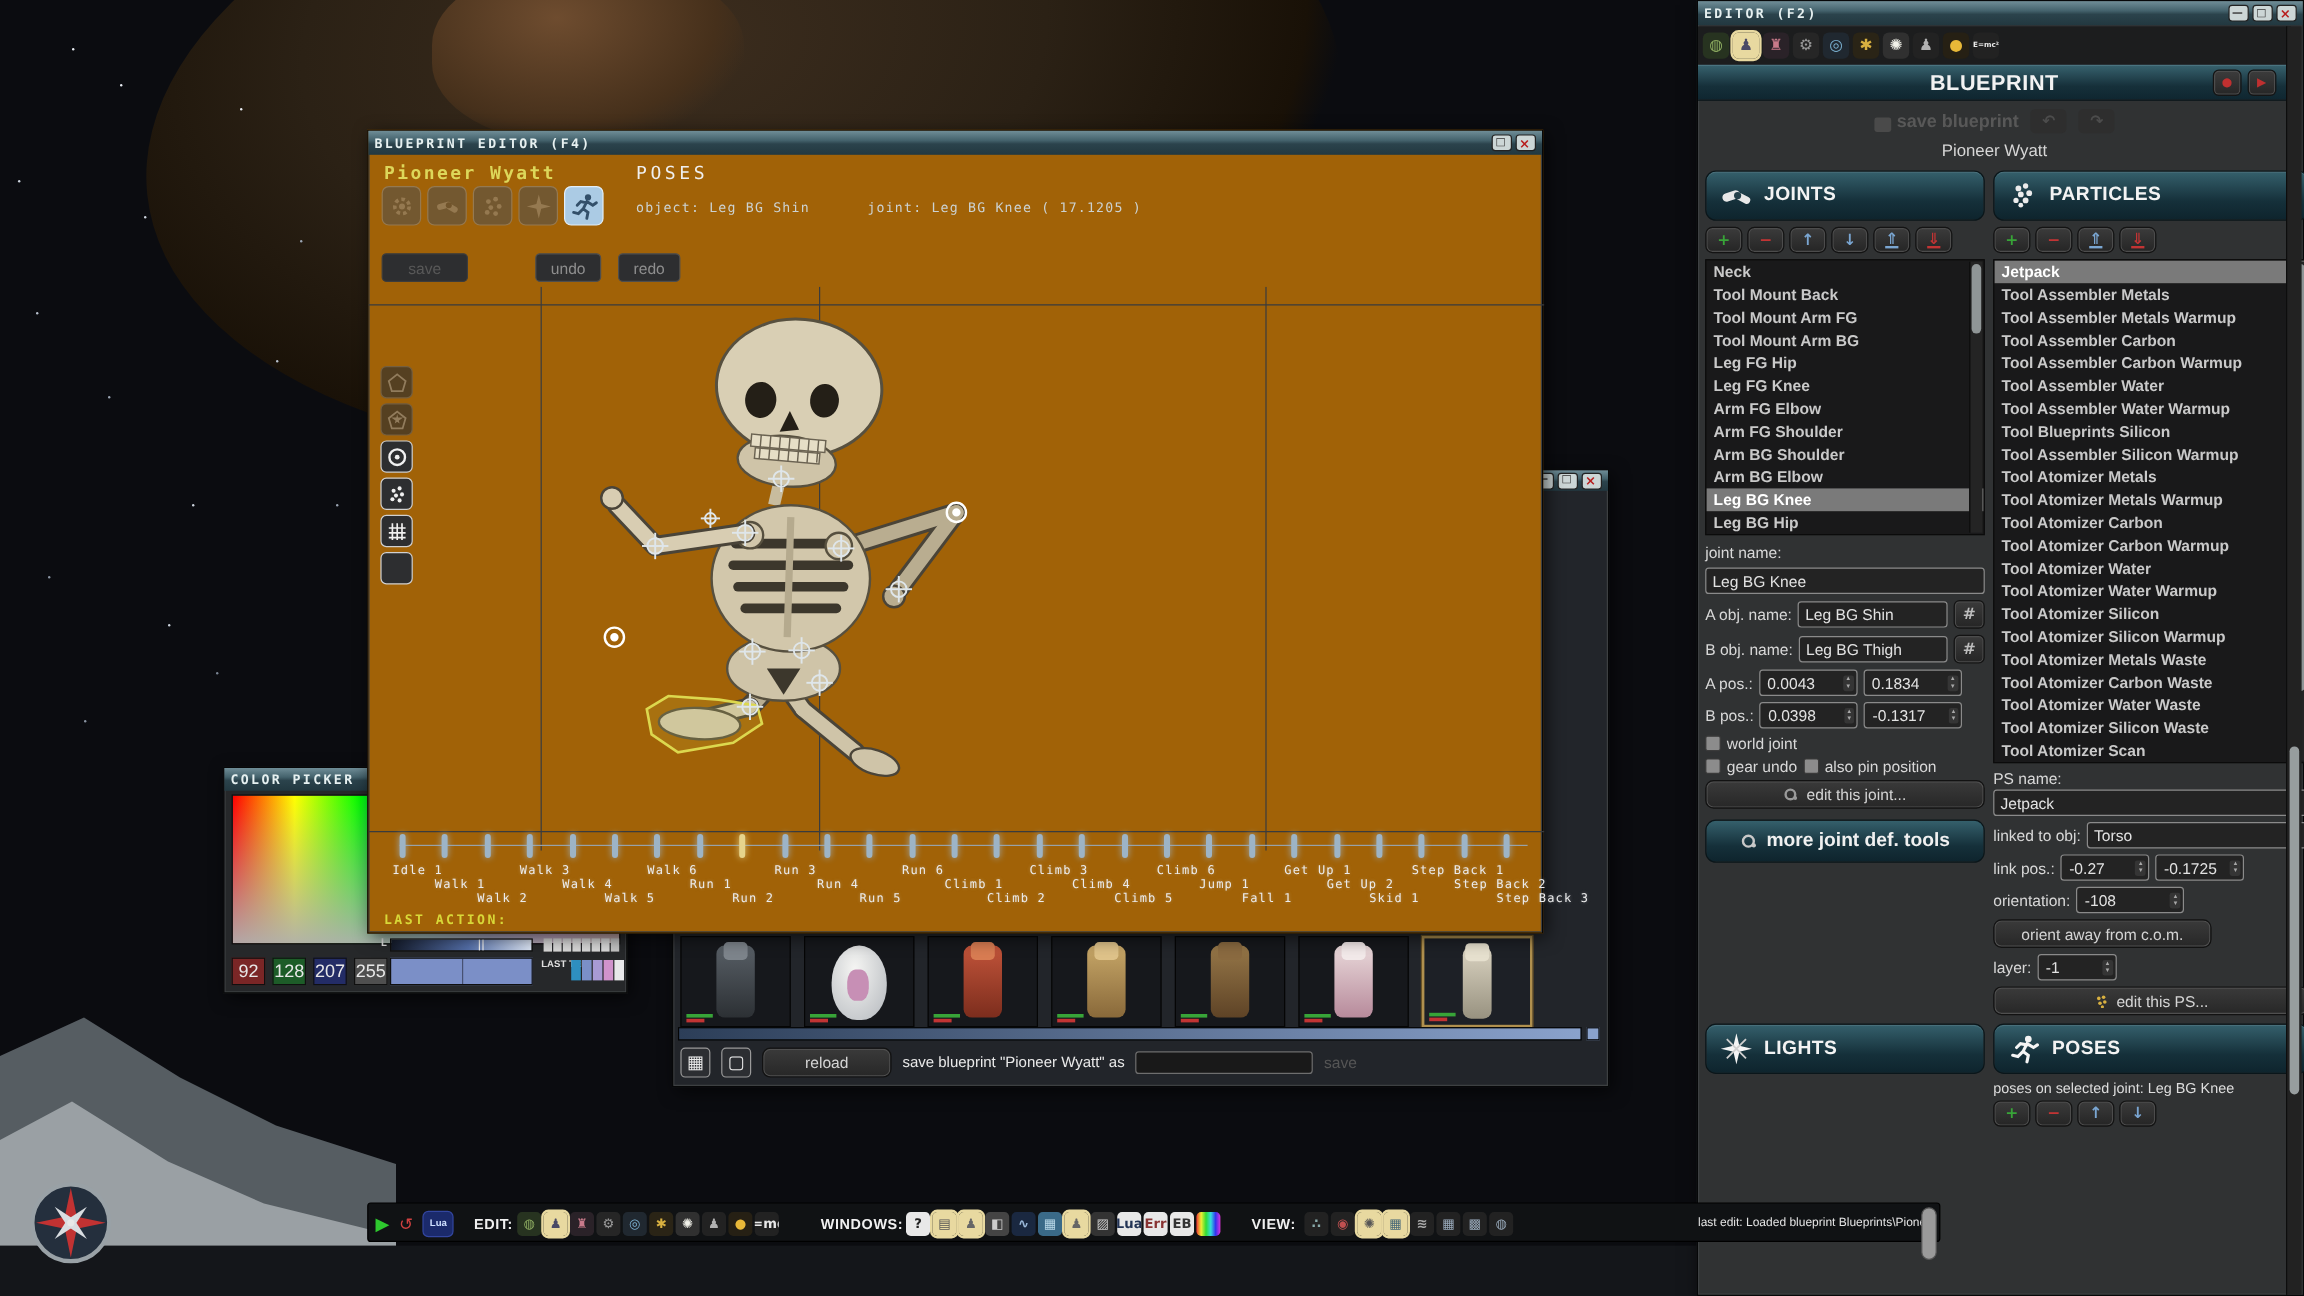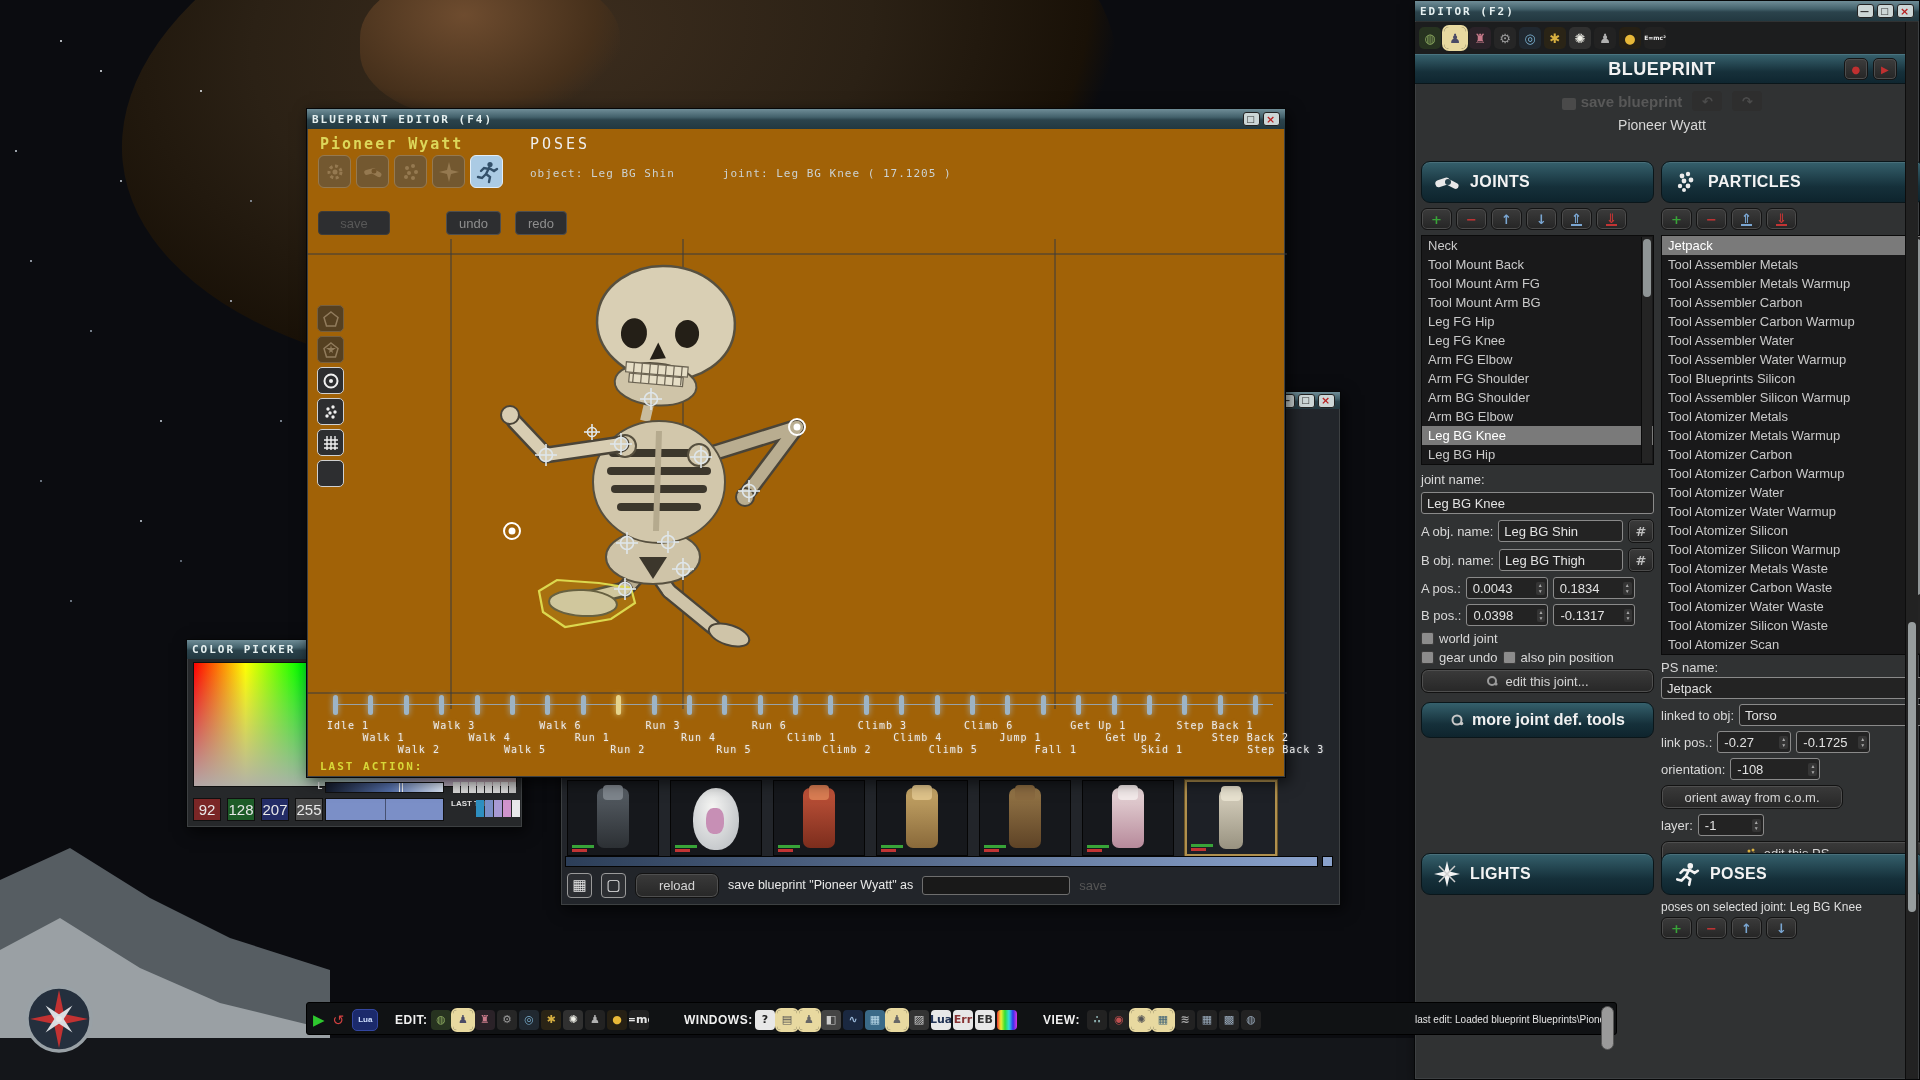--- a/index.html
+++ b/index.html
@@ -43,34 +43,34 @@
     display:flex; align-items:center; justify-content:center; font:bold 18px "Liberation Sans",sans-serif; color:#f2f2f2; letter-spacing:.5px; }
   .rp-band-btns { position:absolute; right:12px; top:3px; display:flex; gap:5px; }
   .mini-btn { width:24px; height:22px; background:linear-gradient(#3c3c3c,#262626); border:1px solid #151515;
     box-shadow:0 0 0 1px #4d4d4d inset; border-radius:5px; color:#c03030; font:10px "DejaVu Sans"; display:flex; align-items:center; justify-content:center; }
   .rp-saverow { position:absolute; left:0; top:90px; width:494px; display:flex; align-items:center; justify-content:center; gap:10px; }
   .saveb-dis { display:flex; align-items:flex-end; gap:5px; font:bold 15px "Liberation Sans"; color:#585858; }
   .saveb-dis .dicon { width:14px; height:12px; background:#4a4a4a; border-radius:2px; }
   .dim-arrow { width:30px; height:20px; border-radius:4px; background:#2e2e2e; color:#4c4c4c; font:bold 13px "DejaVu Sans"; display:flex; align-items:center; justify-content:center; }
   .rp-bpname { position:absolute; left:0; top:116px; width:494px; text-align:center; font:14px "Liberation Sans"; color:#d6d6d6; }
 
-  .rp-col { position:absolute; top:160px; }
+  .rp-col { position:absolute; top:141px; }
   .col-l { left:6px; width:233px; }
   .col-r { left:246px; width:263px; }
   .sec-head { height:42px; border-radius:9px; background:linear-gradient(#35606c 0%,#15303a 62%,#0e242d 100%);
     border:1px solid #0a161a; box-shadow:0 1px 0 rgba(255,255,255,.1) inset; display:flex; align-items:center; padding:0 12px; gap:10px;
     color:#f3f3f3; font:bold 16px "Liberation Sans"; letter-spacing:.4px; }
   .btnrow { display:flex; gap:4px; margin:5px 0; }
   .sbtn { width:31px; height:22px; background:linear-gradient(#3b3b3b,#252525); border:1px solid #131313;
     box-shadow:0 0 0 1px #4c4c4c inset; border-radius:6px; display:flex; align-items:center; justify-content:center;
     font:bold 13px "DejaVu Sans",sans-serif; }
   .g-add{color:#38a438;} .g-rem{color:#c23434;} .g-up,.g-down,.g-top{color:#7aa6d2;} .g-bot{color:#c23434;}
   .g-top,.g-bot{border-bottom:2px solid currentColor; line-height:1; height:14px;}
   .list { position:relative; background:#19191a; border:1px solid #0b0b0b; color:#c9c9c9; font:13px "Liberation Sans"; overflow:hidden; }
-  .list .row { height:19px; line-height:19px; padding:0 6px; white-space:nowrap; overflow:hidden; }
+  .list .row { height:19px; line-height:19px; padding:0 6px; white-space:nowrap; overflow:hidden;font-weight:bold; }
   .list .row.selected { background:#7a7a7a; color:#fff; }
   .vscroll { position:absolute; right:1px; top:1px; bottom:1px; width:11px; background:#242424; border-left:1px solid #0b0b0b; }
   .vscroll .vthumb { position:absolute; left:1px; right:1px; border-radius:4px; background:#8f9596; }
   .frow { display:flex; align-items:center; gap:5px; margin:5px 0; color:#d8d8d8; font:13px "Liberation Sans"; white-space:nowrap; }
   .flabel { color:#d8d8d8; }
   .inp { background:#232323; border:1px solid #8a8a8a; border-radius:3px; color:#e2e2e2; font:13px "Liberation Sans";
     padding:0 5px; height:22px; display:flex; align-items:center; overflow:hidden; white-space:nowrap; }
   .spin { display:flex; align-items:center; justify-content:space-between; background:#232323; border:1px solid #8a8a8a;
     border-radius:3px; height:22px; padding:0 2px 0 6px; color:#e2e2e2; font:13px "Liberation Sans"; }
   .spin .arr { display:flex; flex-direction:column; gap:1px; background:#353535; border-radius:2px; padding:1px 2px;
@@ -155,21 +155,21 @@
   .th-skel .fig { width:24px; background:linear-gradient(#dad3c1,#989280); --head:#e6e0ce; }
   .bars { position:absolute; left:4px; bottom:3px; }
   .bars i { display:block; height:3px; margin-top:1px; }
   .bars .bg-bar { width:22px; background:#38a438; }
   .bars .br-bar { width:15px; background:#c23434; }
   .hscroll { position:absolute; left:4px; right:22px; top:464px; height:11px; background:#0e141c; border:1px solid #050505; }
   .hscroll .hthumb { position:absolute; left:0; top:0; height:100%; width:100%; background:linear-gradient(90deg,#2c3e58,#8aa2cc); }
   .hscroll-end { position:absolute; right:7px; top:464px; width:11px; height:11px; background:#8aa2cc; border:1px solid #050505; }
   .strip-controls { position:absolute; left:6px; top:480px; right:6px; height:26px; display:flex; align-items:center; gap:9px; }
   .sq-btn { width:25px; height:25px; border:1px solid #9a9a9a; border-radius:4px; background:#2c2e32; color:#e8e8e8; font:15px "DejaVu Sans"; display:flex; align-items:center; justify-content:center; }
-  .reload-btn { width:84px; height:25px; }
+  .reload-btn { width:108px; height:25px; }
   .saveas-label { font:12.5px "Liberation Sans"; color:#eaeaea; white-space:nowrap; }
   .saveas-input { width:148px; height:19px; background:#191919; border:1px solid #6e6e6e; }
   .save-dim { color:#555; font:13px "Liberation Sans"; }
 
   
   #taskbar { position:absolute; left:306px; top:1002px; width:1311px; height:33px; background:#101214; border:1px solid #000;
     border-radius:3px; z-index:20; display:flex; align-items:center; }
   .tk { position:absolute; top:0; height:33px; display:flex; align-items:center; }
   .tk-label { font:bold 12px "Liberation Sans"; color:#f0f0f0; letter-spacing:.5px; }
   .tk-icons { display:flex; gap:2px; }

